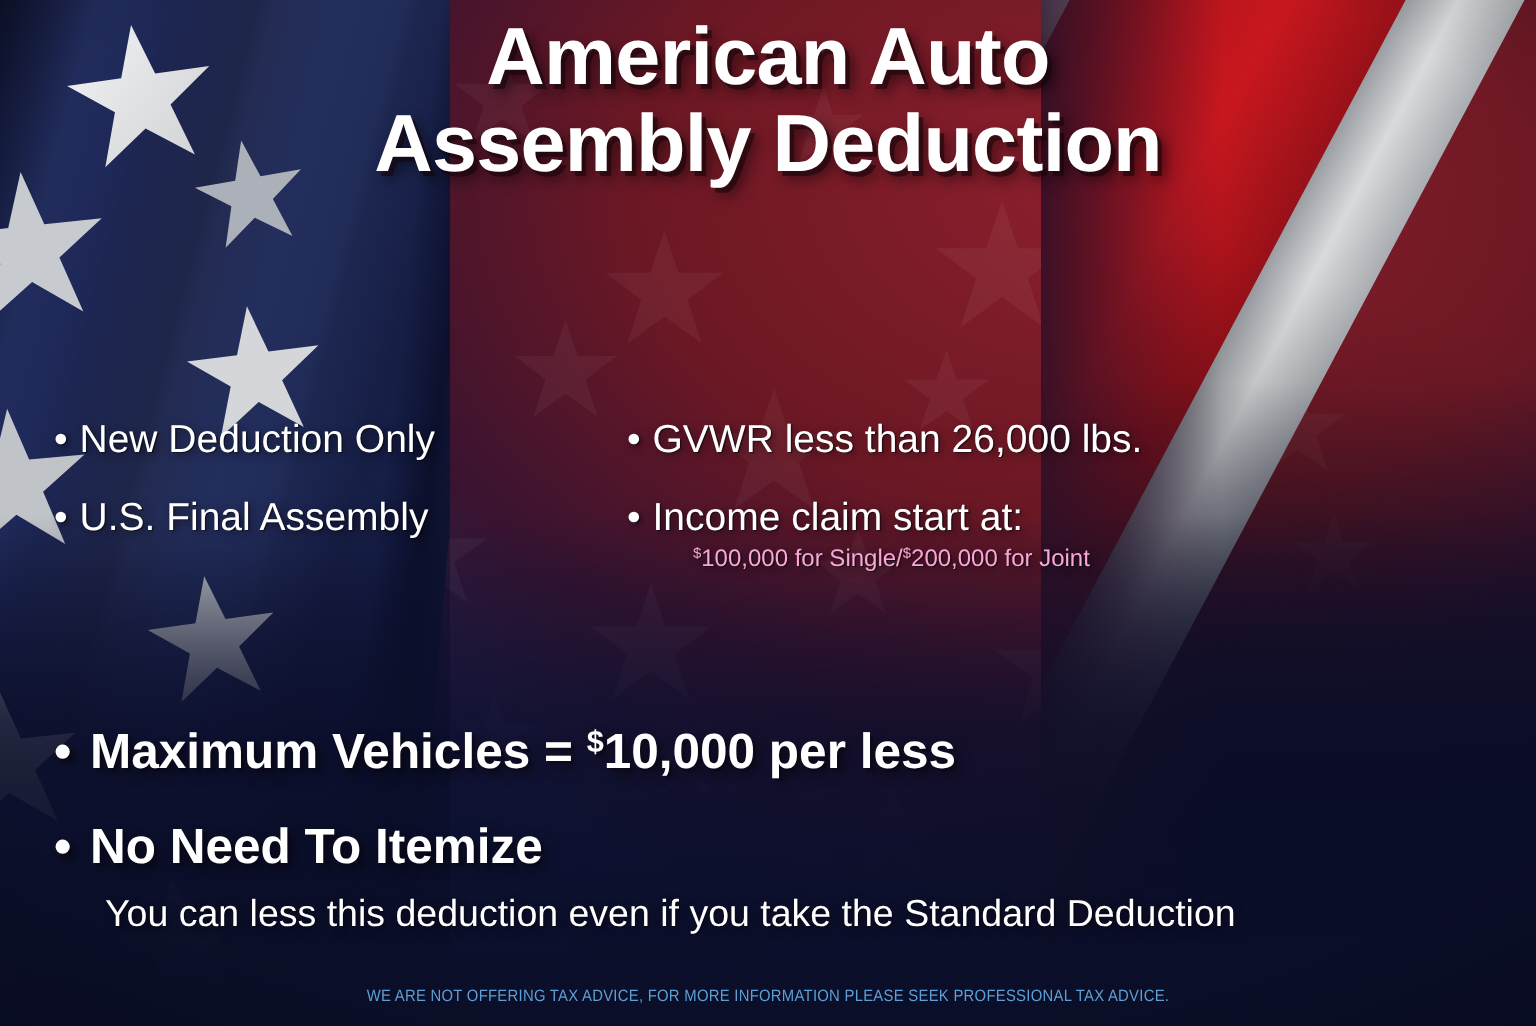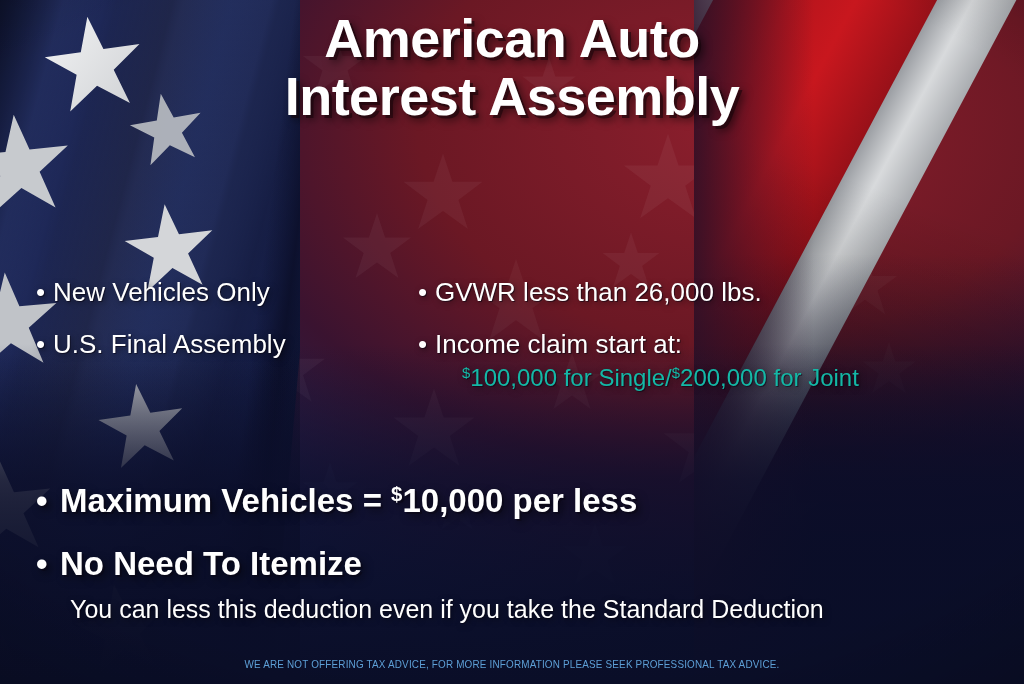--- a/index.html
+++ b/index.html
@@ -181,22 +181,22 @@
   }
   .bullet-row .dot {
     flex: 0 0 auto;
     width: 17px;
     font-size: 26px;
     line-height: 1.26;
   }
   .bullet-row .txt { flex: 1 1 auto; }
 
   .subline {
-    color: #14b8a6;
-    font-size: 24px;
+    color: #f9a8d4;
+    font-size: 16px;
     line-height: 1.26;
     margin: 2px 0 0 44px;
     text-shadow: 1px 1px 0 rgba(10,6,18,.55), 2px 2px 6px rgba(0,0,0,.5);
   }
   sup.dollar {
     font-size: 0.62em;
     vertical-align: 0.52em;
     line-height: 0;
     margin-right: 0px;
   }
@@ -424,28 +424,28 @@
     <div class="stripes-fade-left"></div>
   </div>
 
   <div class="bg-lower-navy"></div>
   <div class="bg-vignette"></div>
 
   <div class="content">
 
     <div class="title">
       <span class="ln ln1">American Auto</span>
-      <span class="ln ln2">Interest Assembly</span>
+      <span class="ln ln2">Assembly Deduction</span>
     </div>
 
 
     <div class="col-left">
       <div class="bullet-row">
         <span class="dot">•</span>
-        <span class="txt">New Vehicles Only</span>
+        <span class="txt">New Deduction Only</span>
       </div>
       <div class="bullet-row">
         <span class="dot">•</span>
         <span class="txt">U.S. Final Assembly</span>
       </div>
     </div>
 
     <div class="col-right">
       <div class="bullet-row">
         <span class="dot">•</span>

